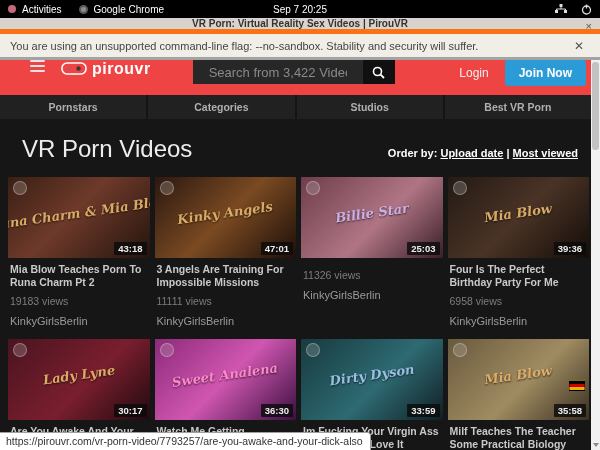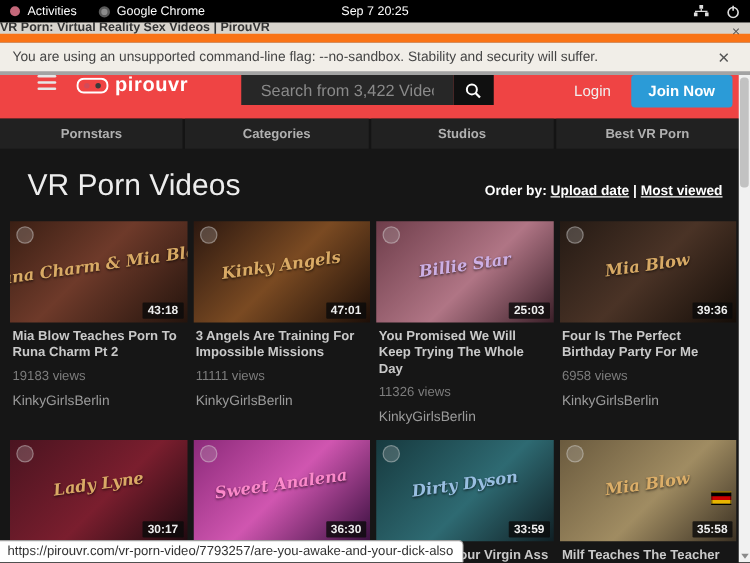--- a/index.html
+++ b/index.html
@@ -9,21 +9,21 @@
   
   .sysbar { height:18px; background:#000; color:#fff; display:flex; align-items:center; font-size:10px; padding:0 8px; position:relative; }
   .sysbar .rec-dot { width:8px; height:8px; border-radius:50%; background:#c4687a; margin-right:6px; }
   .sysbar .sys-label { margin-right:18px; }
   .chrome-dot { width:9px; height:9px; border-radius:50%; background:#8d8d8d; border:2px solid #5a5a5a; margin-right:5px; }
   .sys-clock { position:absolute; left:0; right:0; text-align:center; pointer-events:none; }
   .sys-icons { margin-left:auto; display:flex; gap:14px; align-items:center; z-index:1; }
   .sys-icons svg { display:block; }
 
   
-  .titlebar { height:16px; background:#d8d4cd; display:flex; align-items:center; position:relative; border-bottom:7px solid #f97316; }
+  .titlebar { height:16px; background:#d8d4cd; display:flex; align-items:center; justify-content:center; position:relative; border-bottom:5px solid #f97316; }
   .titlebar .tab-title { font-size:10px; font-weight:bold; color:#333; }
   .titlebar .win-close { position:absolute; right:8px; top:0; font-size:11px; color:#555; cursor:default; line-height:16px; }
 
   
   .warnbar { height:26px; background:#f1eee8; display:flex; align-items:center; padding:0 10px; border-bottom:3px solid #a3a3a3; }
   .warnbar .warn-text { font-size:11px; color:#454545; }
   .warnbar .warn-close { margin-left:auto; font-size:12px; color:#555; padding-right:6px; }
 
   
   .siteheader { height:35px; background:#ef4444; display:flex; align-items:flex-start; padding:0 14px 0 30px; }
@@ -193,21 +193,20 @@
     </div>
   </div>
 
   <div class="card">
     <div class="thumb thumb-c">
       <span class="studio-badge"></span>
       <span class="overlay-name ov-lav">Billie Star</span>
       <span class="duration">25:03</span>
     </div>
     <div class="meta">
-      <div class="card-title">You Promised We Will Keep Trying The Whole Day</div>
       <div class="card-views">11326 views</div>
       <div class="card-channel">KinkyGirlsBerlin</div>
     </div>
   </div>
 
   <div class="card">
     <div class="thumb thumb-d">
       <span class="studio-badge"></span>
       <span class="overlay-name ov-gold">Mia Blow</span>
       <span class="duration">39:36</span>

